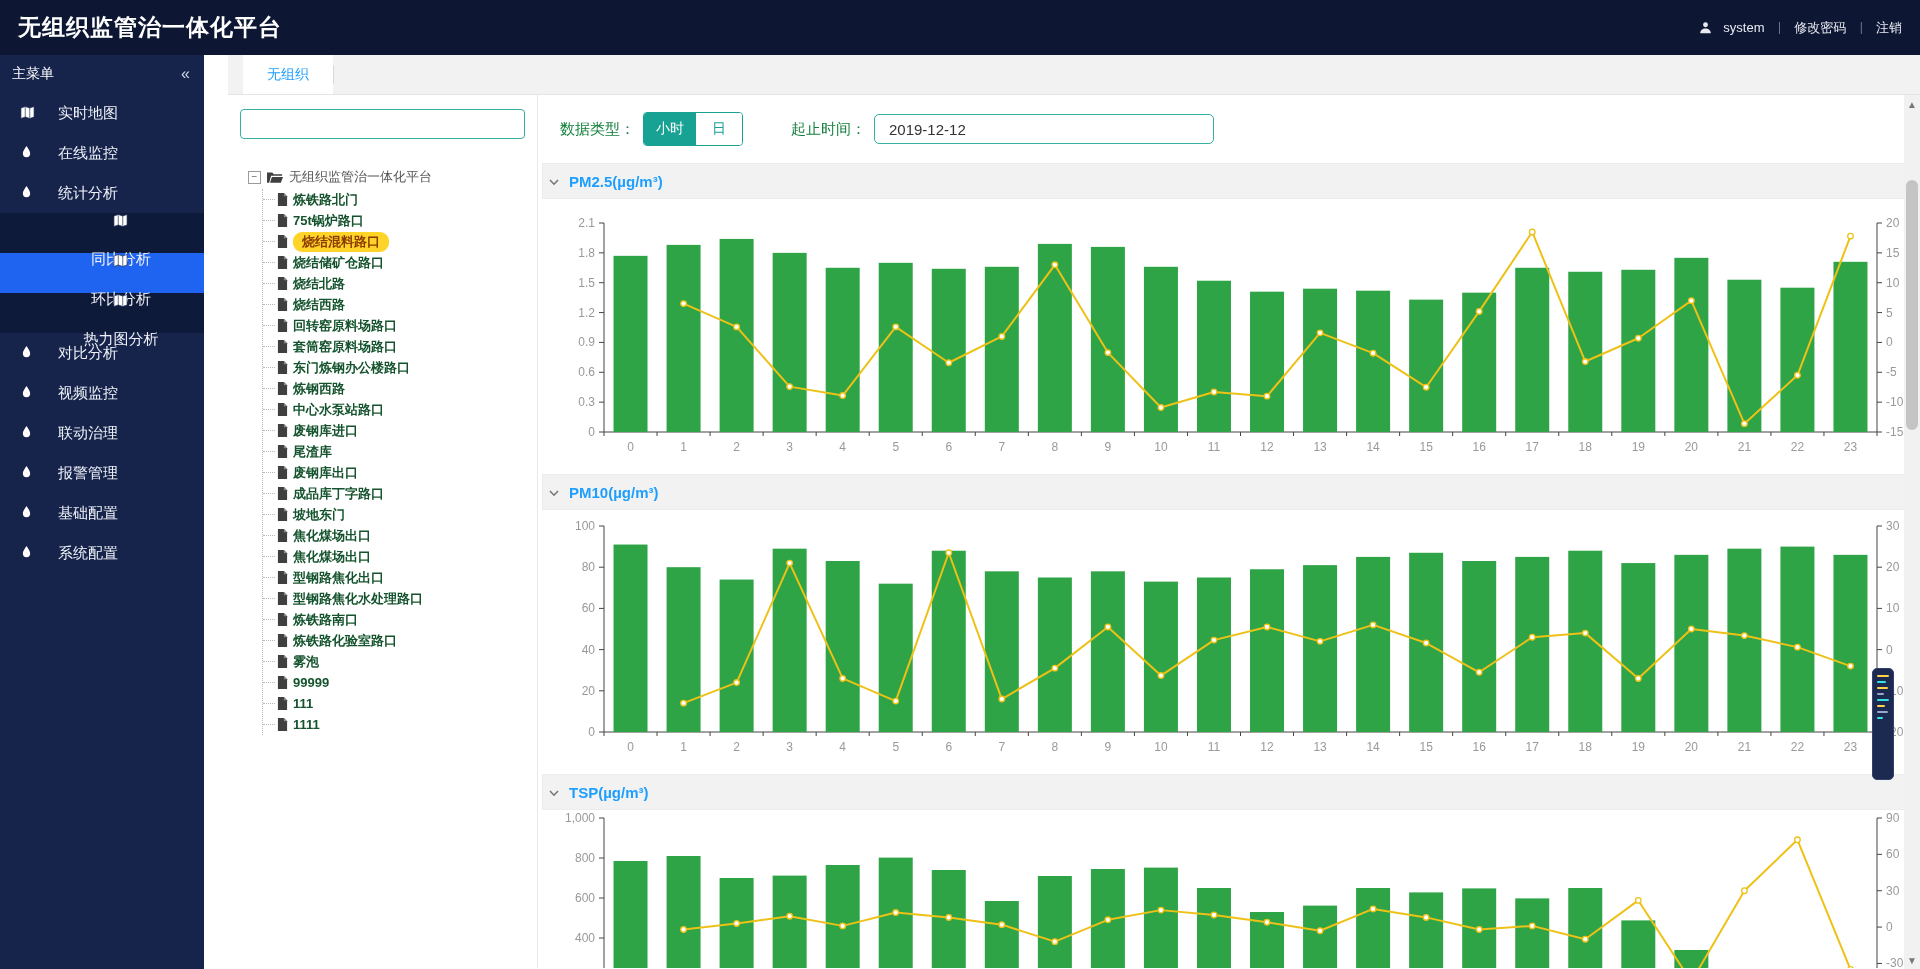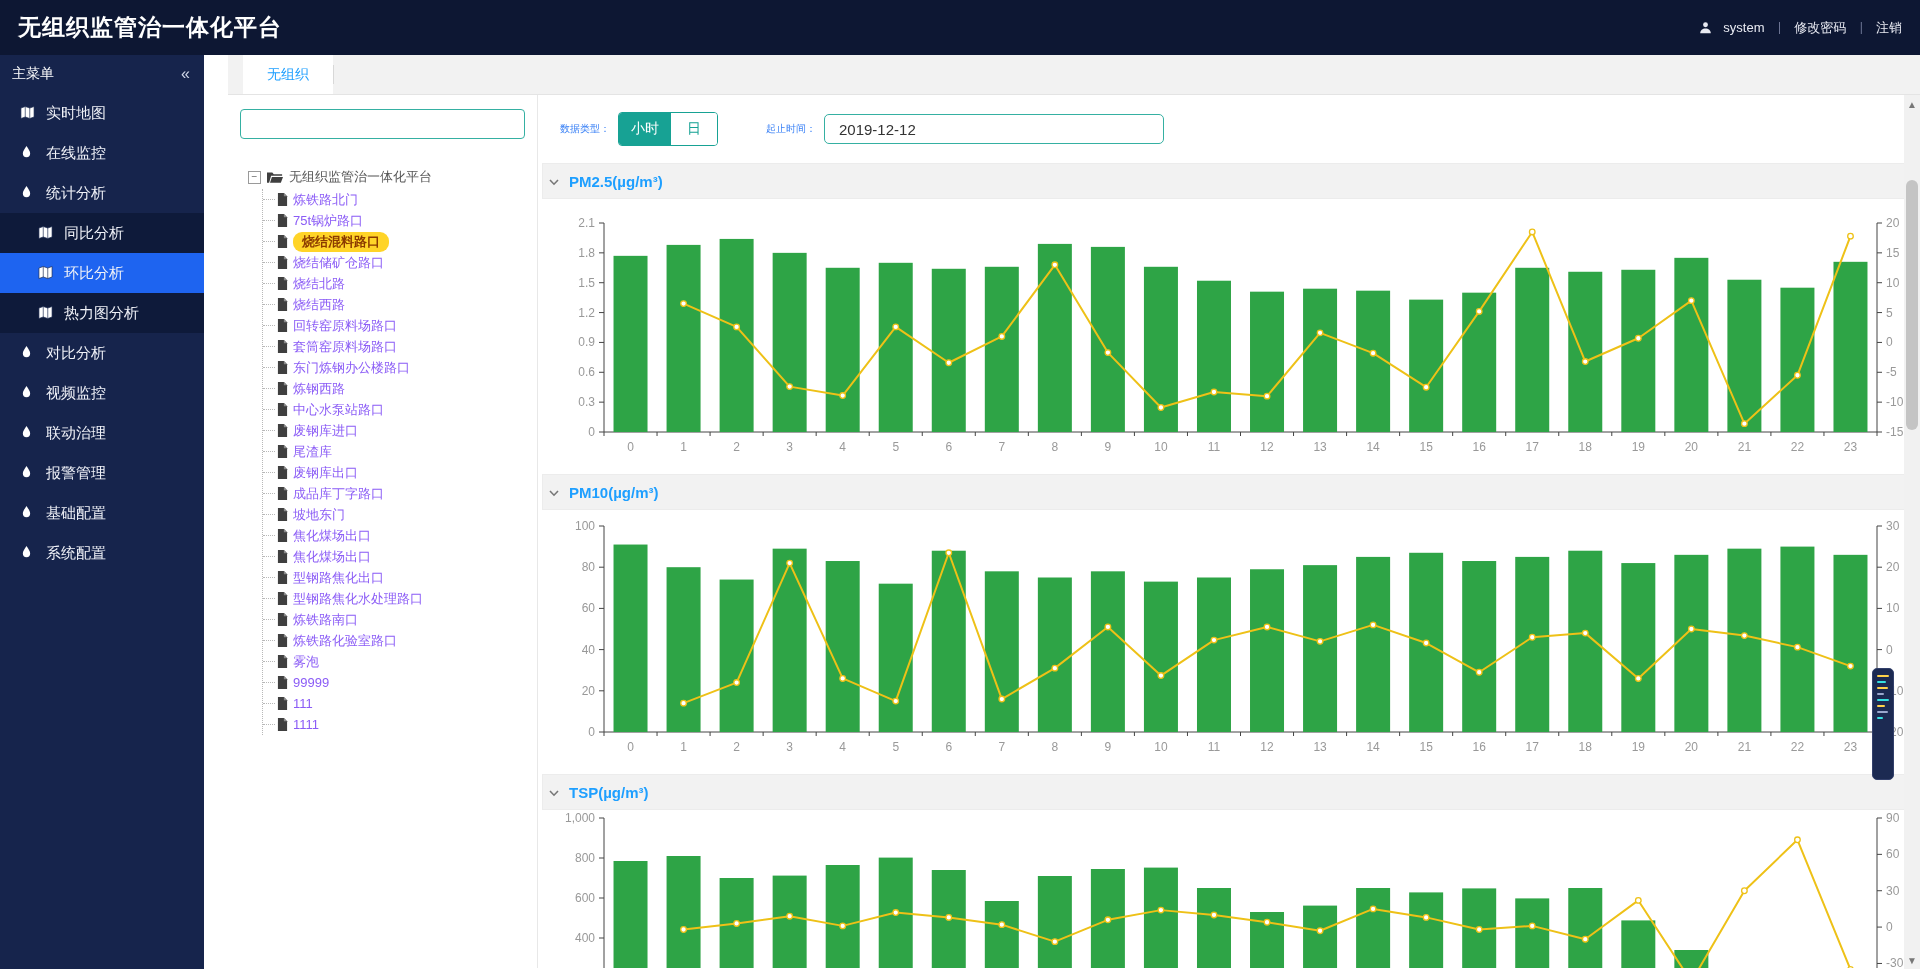--- a/index.html
+++ b/index.html
@@ -15,25 +15,25 @@
   .user-area .sep { color:#8a93b3; font-size:12px; }
   .user-area a { color:#e8eaf2; text-decoration:none; cursor:pointer; }
   .user-icon { display:inline-flex; margin-right:2px; }
 
   
   .sidebar { position:absolute; left:0; top:55px; width:204px; height:914px;
     background:#16244c; z-index:20; }
   .menu-head { height:38px; display:flex; align-items:center; justify-content:space-between;
     padding:0 14px 0 12px; color:#fff; font-size:14px; }
   .collapse-btn { color:#cfd6e8; font-size:16px; cursor:pointer; }
-  .menu-item { height:40px; display:flex; align-items:center; gap:10px; padding-left:20px;
+  .menu-item { height:40px; display:flex; align-items:center; gap:22px; padding-left:20px;
     color:#f0f2f8; font-size:15px; cursor:pointer; }
   .menu-item .mi-icon { width:16px; height:16px; display:inline-flex; }
   .submenu { background:#0e1a3a; }
-  .submenu .menu-item { padding-left:38px; }
+  .submenu .menu-item { padding-left:38px;flex-direction:column; }
   .menu-item.active { background:#1e64f0; }
 
   
   .main { position:absolute; left:200px; top:55px; width:1720px; height:914px; background:#fff;margin-left:28px; }
   .tabbar { height:40px; background:#f2f2f2; border-bottom:1px solid #e4e4e4;
     display:flex; align-items:stretch; }
   .tab { background:#fff; padding:0 24px; display:flex; align-items:center;
     color:#1e9fff; font-size:14px; margin-left:15px; cursor:pointer; }
   .tab-sep { width:1px; background:#d8d8d8; margin:10px 0; }
 
@@ -43,29 +43,29 @@
   .tree-panel { width:310px; border-right:1px solid #e8e8e8; padding:14px 12px; overflow:hidden; }
   .search-input { width:100%; height:30px; border:1px solid #35b0a2; border-radius:4px;
     outline:none; padding:0 8px; font-size:13px; color:#333; }
   .tree { margin-top:26px; font-size:13px; color:#555; }
   .tree-root-row { display:flex; align-items:center; gap:6px; padding-left:8px; height:24px; cursor:pointer; }
   .expander { width:13px; height:13px; border:1px solid #9a9a9a; background:#fff; color:#666;
     font-size:10px; line-height:10px; text-align:center; flex:0 0 auto; cursor:pointer; }
   .tree-children { margin-left:22px; border-left:1px dotted #b8b8b8; }
   .tree-node { display:flex; align-items:center; height:21px; cursor:pointer; white-space:nowrap; }
   .tree-node::before { content:""; width:12px; border-top:1px dotted #b8b8b8; margin-right:2px; }
-  .tree-node .node-label { margin-left:5px; color:#8b5cf6; }
+  .tree-node .node-label { margin-left:5px; color:#14532d;font-weight:bold; }
   .tree-node.selected .node-label { background:#ffd428; color:#8b3a00; border-radius:9px;
     padding:1px 9px; font-weight:bold; }
   .node-icon, .folder-icon { display:inline-flex; flex:0 0 auto; }
 
   
   .right-panel { flex:1; overflow:hidden; }
   .toolbar { height:68px; display:flex; align-items:center; padding-left:22px; gap:8px; }
-  .tb-label { font-size:10px; color:#3b82f6; }
+  .tb-label { font-size:15px; color:#15803d; }
   .toggle-group { display:flex; border:1px solid #17a294; border-radius:4px; overflow:hidden; margin-right:40px; }
   .toggle-btn { min-width:46px; height:32px; display:flex; align-items:center; justify-content:center;
     font-size:14px; cursor:pointer; background:#fff; color:#17a294; padding:0 12px; }
   .toggle-btn.active { background:#17a294; color:#fff; }
   .date-input { width:340px; height:30px; border:1px solid #35b0a2; border-radius:5px;
     font-size:15px; color:#333; padding:0 14px; outline:none; }
 
   .charts { padding:0 0 0 4px; }
   .chart-section { width:1379px; margin-bottom:8px; }
   .chart-header { height:36px; background:#f2f2f2; border:1px solid #ececec;

